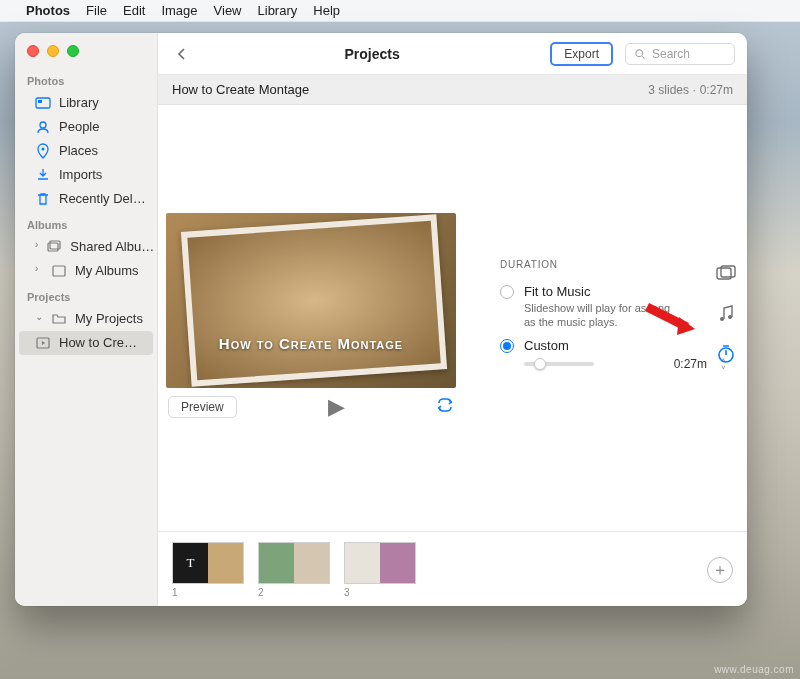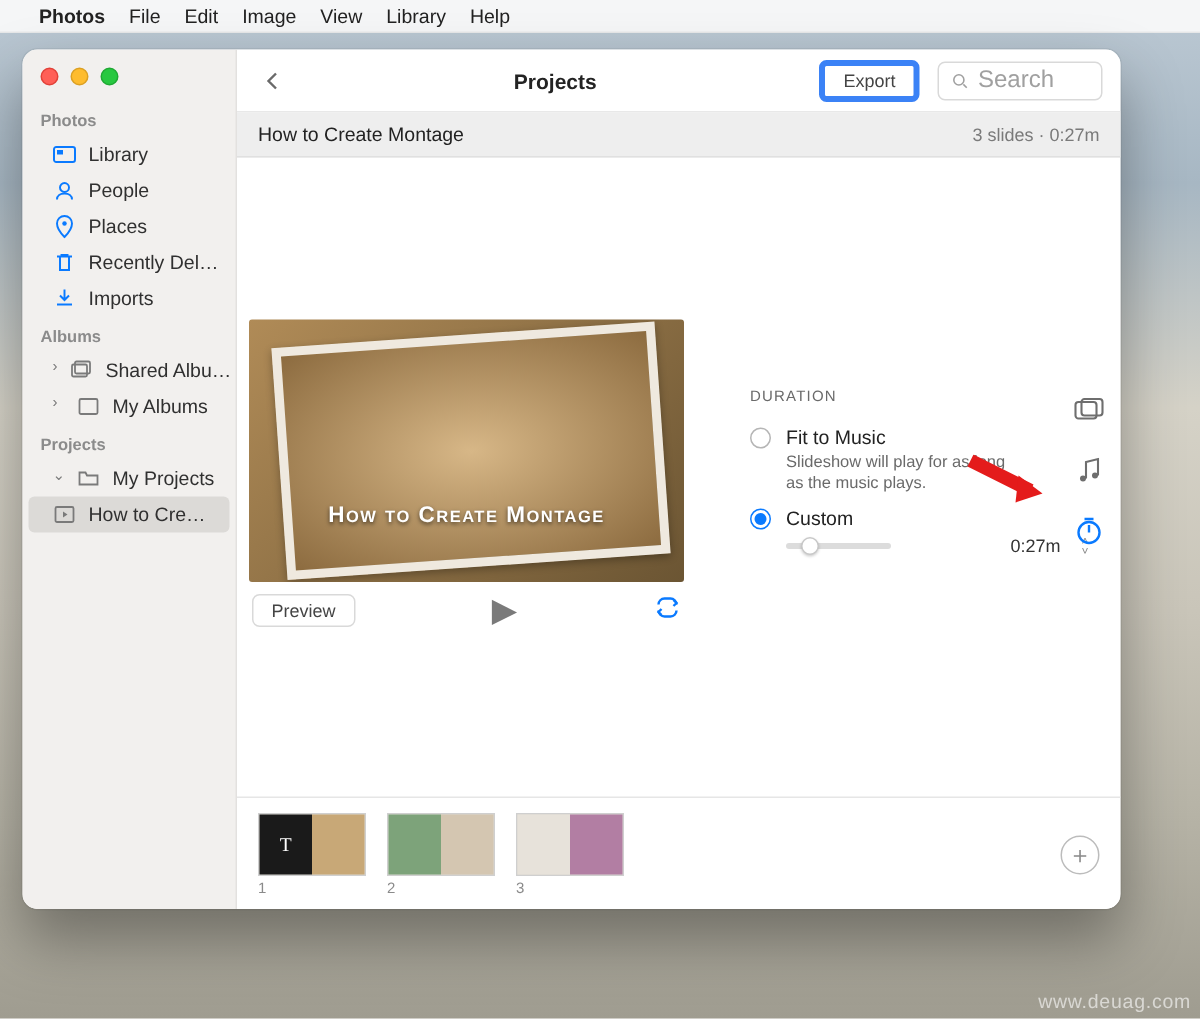--- a/index.html
+++ b/index.html
@@ -81,27 +81,27 @@
   .toolbar {
     height: 42px;
     display:flex; align-items:center;
     padding: 0 12px;
     gap: 12px;
     border-bottom: 1px solid #e8e8e8;
   }
   .back-btn { width:24px; height:24px; display:flex; align-items:center; justify-content:center; color:#6a6a6a; }
   .title-center { flex:1; text-align:center; font-weight:600; font-size:14px; color:#232323; }
   .export-btn {
-    background:#fff; border:4px solid #3b82f6; border-radius:5px;
+    background:#fff; border:2px solid #3b82f6; border-radius:5px;
     padding: 3px 12px; font-size:12px; color:#444;
   }
   .search {
     display:flex; align-items:center; gap:6px;
     border:1px solid #d9d9d9; border-radius:5px; padding:3px 8px;
-    width:110px; color:#a0a0a0; font-size:16px; background:#fff;
+    width:110px; color:#a0a0a0; font-size:12px; background:#fff;
   }
   .search svg { width:12px; height:12px; }
   .titlebar2 {
     background:#eeeeee; border-bottom:1px solid #e0e0e0;
     display:flex; align-items:center; justify-content:space-between;
     padding: 7px 14px;
     font-size:13px;
   }
   .titlebar2 .right { color:#7a7a7a; font-size:12px; }
   .content { flex:1; display:flex; flex-direction:column; }
@@ -172,21 +172,21 @@
   .thumb .half.d { background:#d4c6b1;}
   .thumb .half.e { background:#e7e2da;}
   .thumb .half.f { background:#b27ea3;}
   .thumb-num { font-size:10px; color:#8a8a8a; margin-top:3px; }
   .add-btn {
     margin-left:auto; width:26px; height:26px; border:1.5px solid #bcbcbc;
     border-radius:50%; display:flex; align-items:center; justify-content:center;
     color:#8a8a8a; font-size:16px;
     align-self:center;
   }
-  .watermark { position:absolute; right:6px; bottom:4px; font-size:13px; color:rgba(255,255,255,0.6); letter-spacing:0.5px;}
+  .watermark { position:absolute; right:6px; bottom:4px; font-size:10px; color:rgba(255,255,255,0.6); letter-spacing:0.5px;}
 </style>
 </head>
 <body>
 
 <div class="menubar">
   <span class="apple"></span>
   <span class="appname">Photos</span>
   <span>File</span>
   <span>Edit</span>
   <span>Image</span>
@@ -228,32 +228,32 @@
           <svg width="16" height="16" viewBox="0 0 16 16">
             <path d="M8 1c-2.8 0-5 2.2-5 5 0 4 5 9 5 9s5-5 5-9c0-2.8-2.2-5-5-5z" fill="none" stroke="currentColor" stroke-width="1.3"></path>
             <circle cx="8" cy="6" r="1.5" fill="currentColor"></circle>
           </svg>
         </span>
       <span>Places</span>
     </div>
     <div class="sb-item">
       <span class="sb-ico">
           <svg width="16" height="16" viewBox="0 0 16 16">
+            <path d="M8 2v7M5 6l3 3 3-3M3 12h10" stroke="currentColor" fill="none" stroke-width="1.3"></path>
+          </svg>
+        </span>
+      <span>Imports</span>
+    </div>
+    <div class="sb-item">
+      <span class="sb-ico">
+          <svg width="16" height="16" viewBox="0 0 16 16">
             <path d="M3 4h10M5 4v9h6V4M6 4V3h4v1" stroke="currentColor" fill="none" stroke-width="1.3"></path>
           </svg>
         </span>
       <span>Recently Del…</span>
-    </div>
-    <div class="sb-item">
-      <span class="sb-ico">
-          <svg width="16" height="16" viewBox="0 0 16 16">
-            <path d="M8 2v7M5 6l3 3 3-3M3 12h10" stroke="currentColor" fill="none" stroke-width="1.3"></path>
-          </svg>
-        </span>
-      <span>Imports</span>
     </div>
 
     <div class="sb-group-title">Albums</div>
     <div class="sb-item">
       <span class="chev">›</span>
       <span class="sb-ico gray">
           <svg width="16" height="16" viewBox="0 0 16 16">
             <rect x="2" y="4" width="10" height="8" rx="1" fill="none" stroke="currentColor" stroke-width="1.2"></rect>
             <rect x="4" y="2" width="10" height="8" rx="1" fill="none" stroke="currentColor" stroke-width="1.2"></rect>
           </svg>

